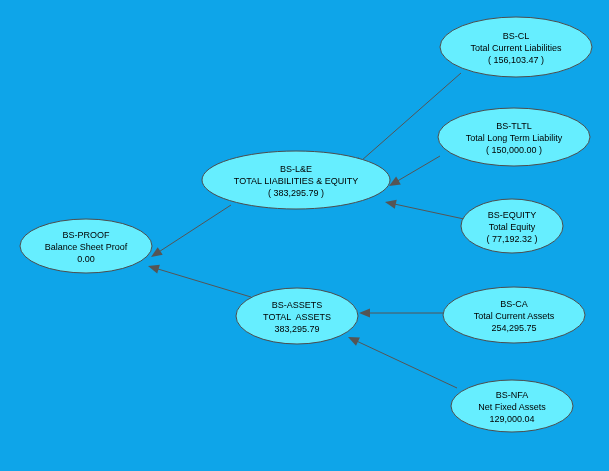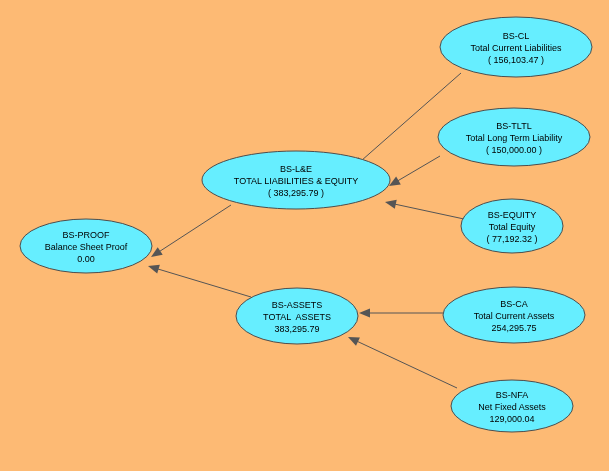--- a/index.html
+++ b/index.html
@@ -11,21 +11,21 @@
   body {
     width: 609px;
     height: 471px;
     overflow: hidden;
     font-family: "Liberation Sans", sans-serif;
   }
   #diagram-canvas {
     position: relative;
     width: 609px;
     height: 471px;
-    background: #fdba74;
+    background: #0ea5e9;
   }
   svg.graph {
     position: absolute;
     top: 0;
     left: 0;
     width: 609px;
     height: 471px;
     display: block;
   }
   .node-ellipse {

